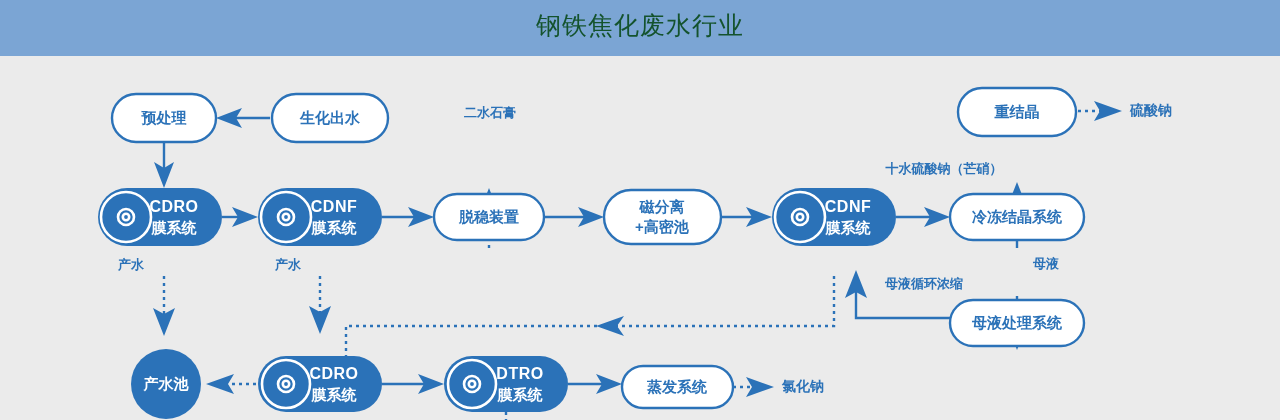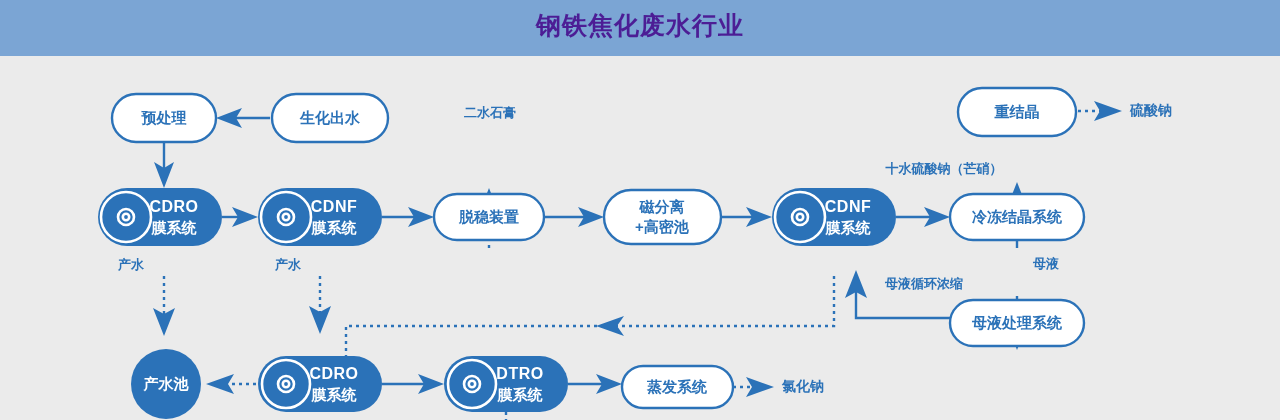--- a/index.html
+++ b/index.html
@@ -9,21 +9,21 @@
     font-family:"Liberation Sans","DejaVu Sans",sans-serif;
   }
   #app{position:relative;width:1280px;height:420px;}
   #header{
     position:absolute;left:0;top:0;width:1280px;height:56px;
     background:#7ba5d4;
   }
   #header-title{
     position:absolute;left:0;top:0;width:1280px;height:50px;
     display:flex;align-items:center;justify-content:center;
-    color:#4c1d95;font-size:25px;font-weight:bold;letter-spacing:1px;
+    color:#14532d;font-size:25px;font-weight:normal;letter-spacing:1px;
     white-space:nowrap;
   }
   #canvas{position:absolute;left:0;top:56px;width:1280px;height:272px;}
   svg{display:block;}
   .node-label{
     font-family:"Liberation Sans","DejaVu Sans",sans-serif;
     font-weight:bold;
     text-anchor:middle;
     dominant-baseline:middle;
   }

